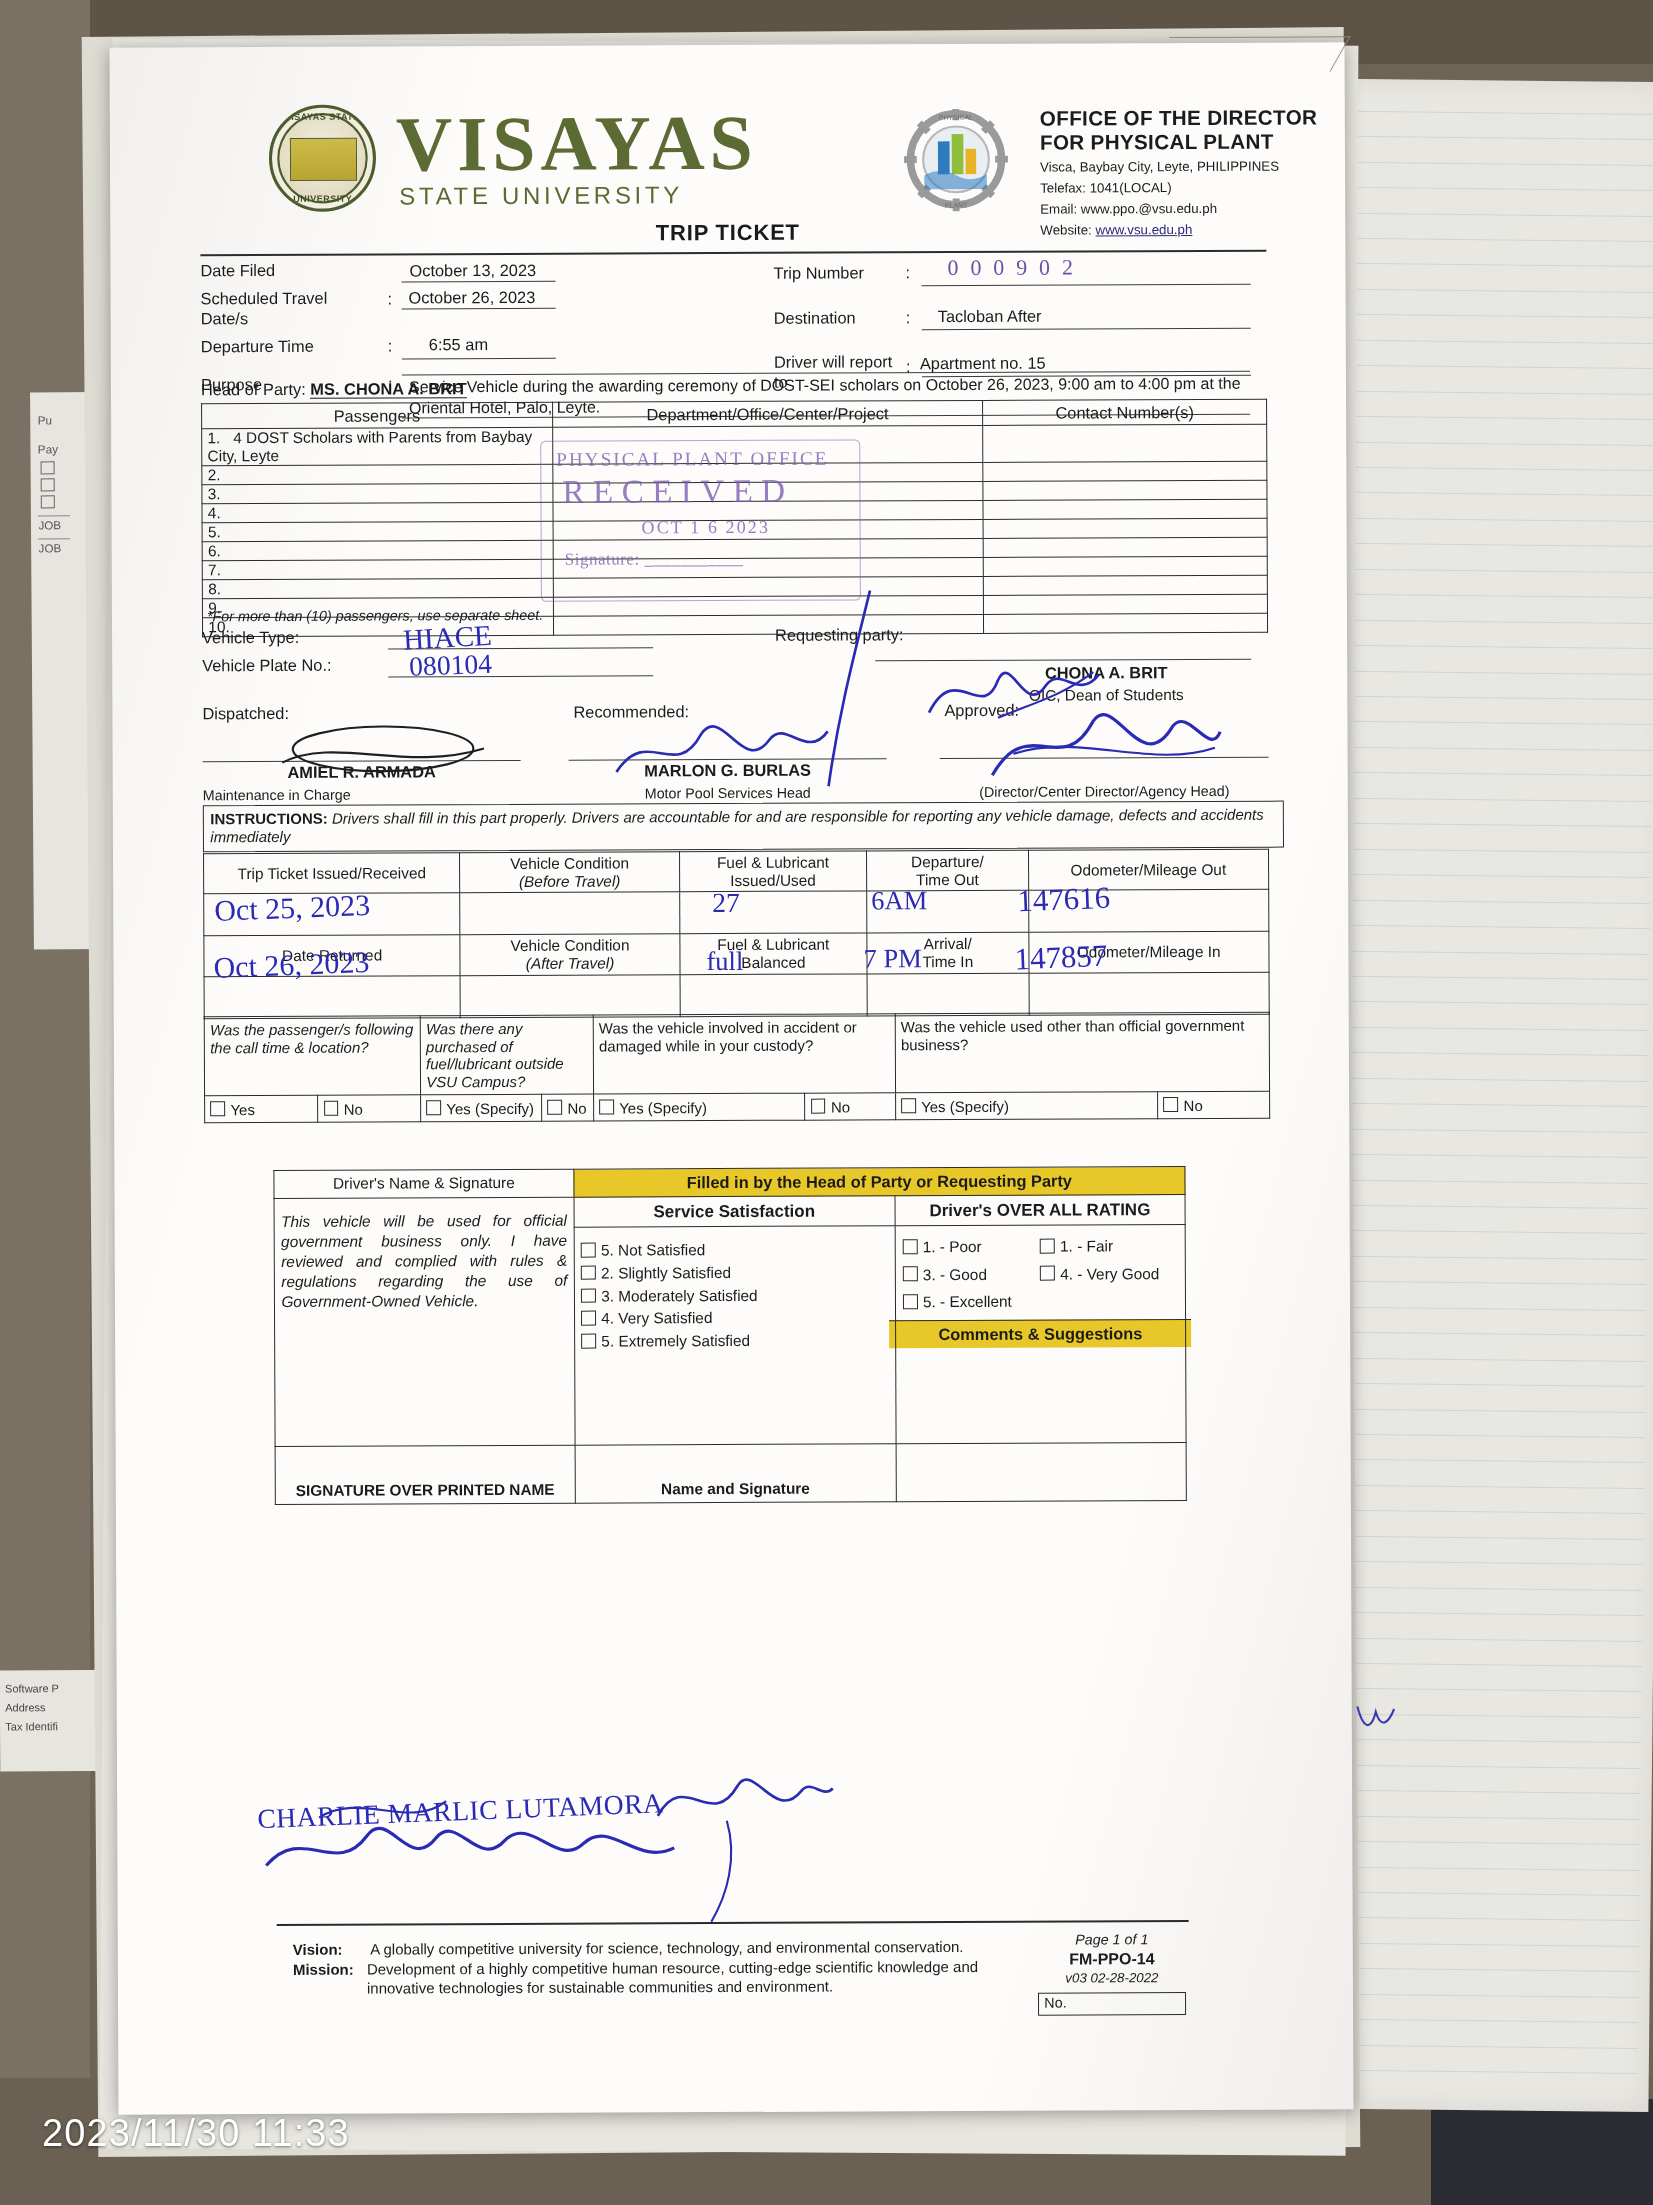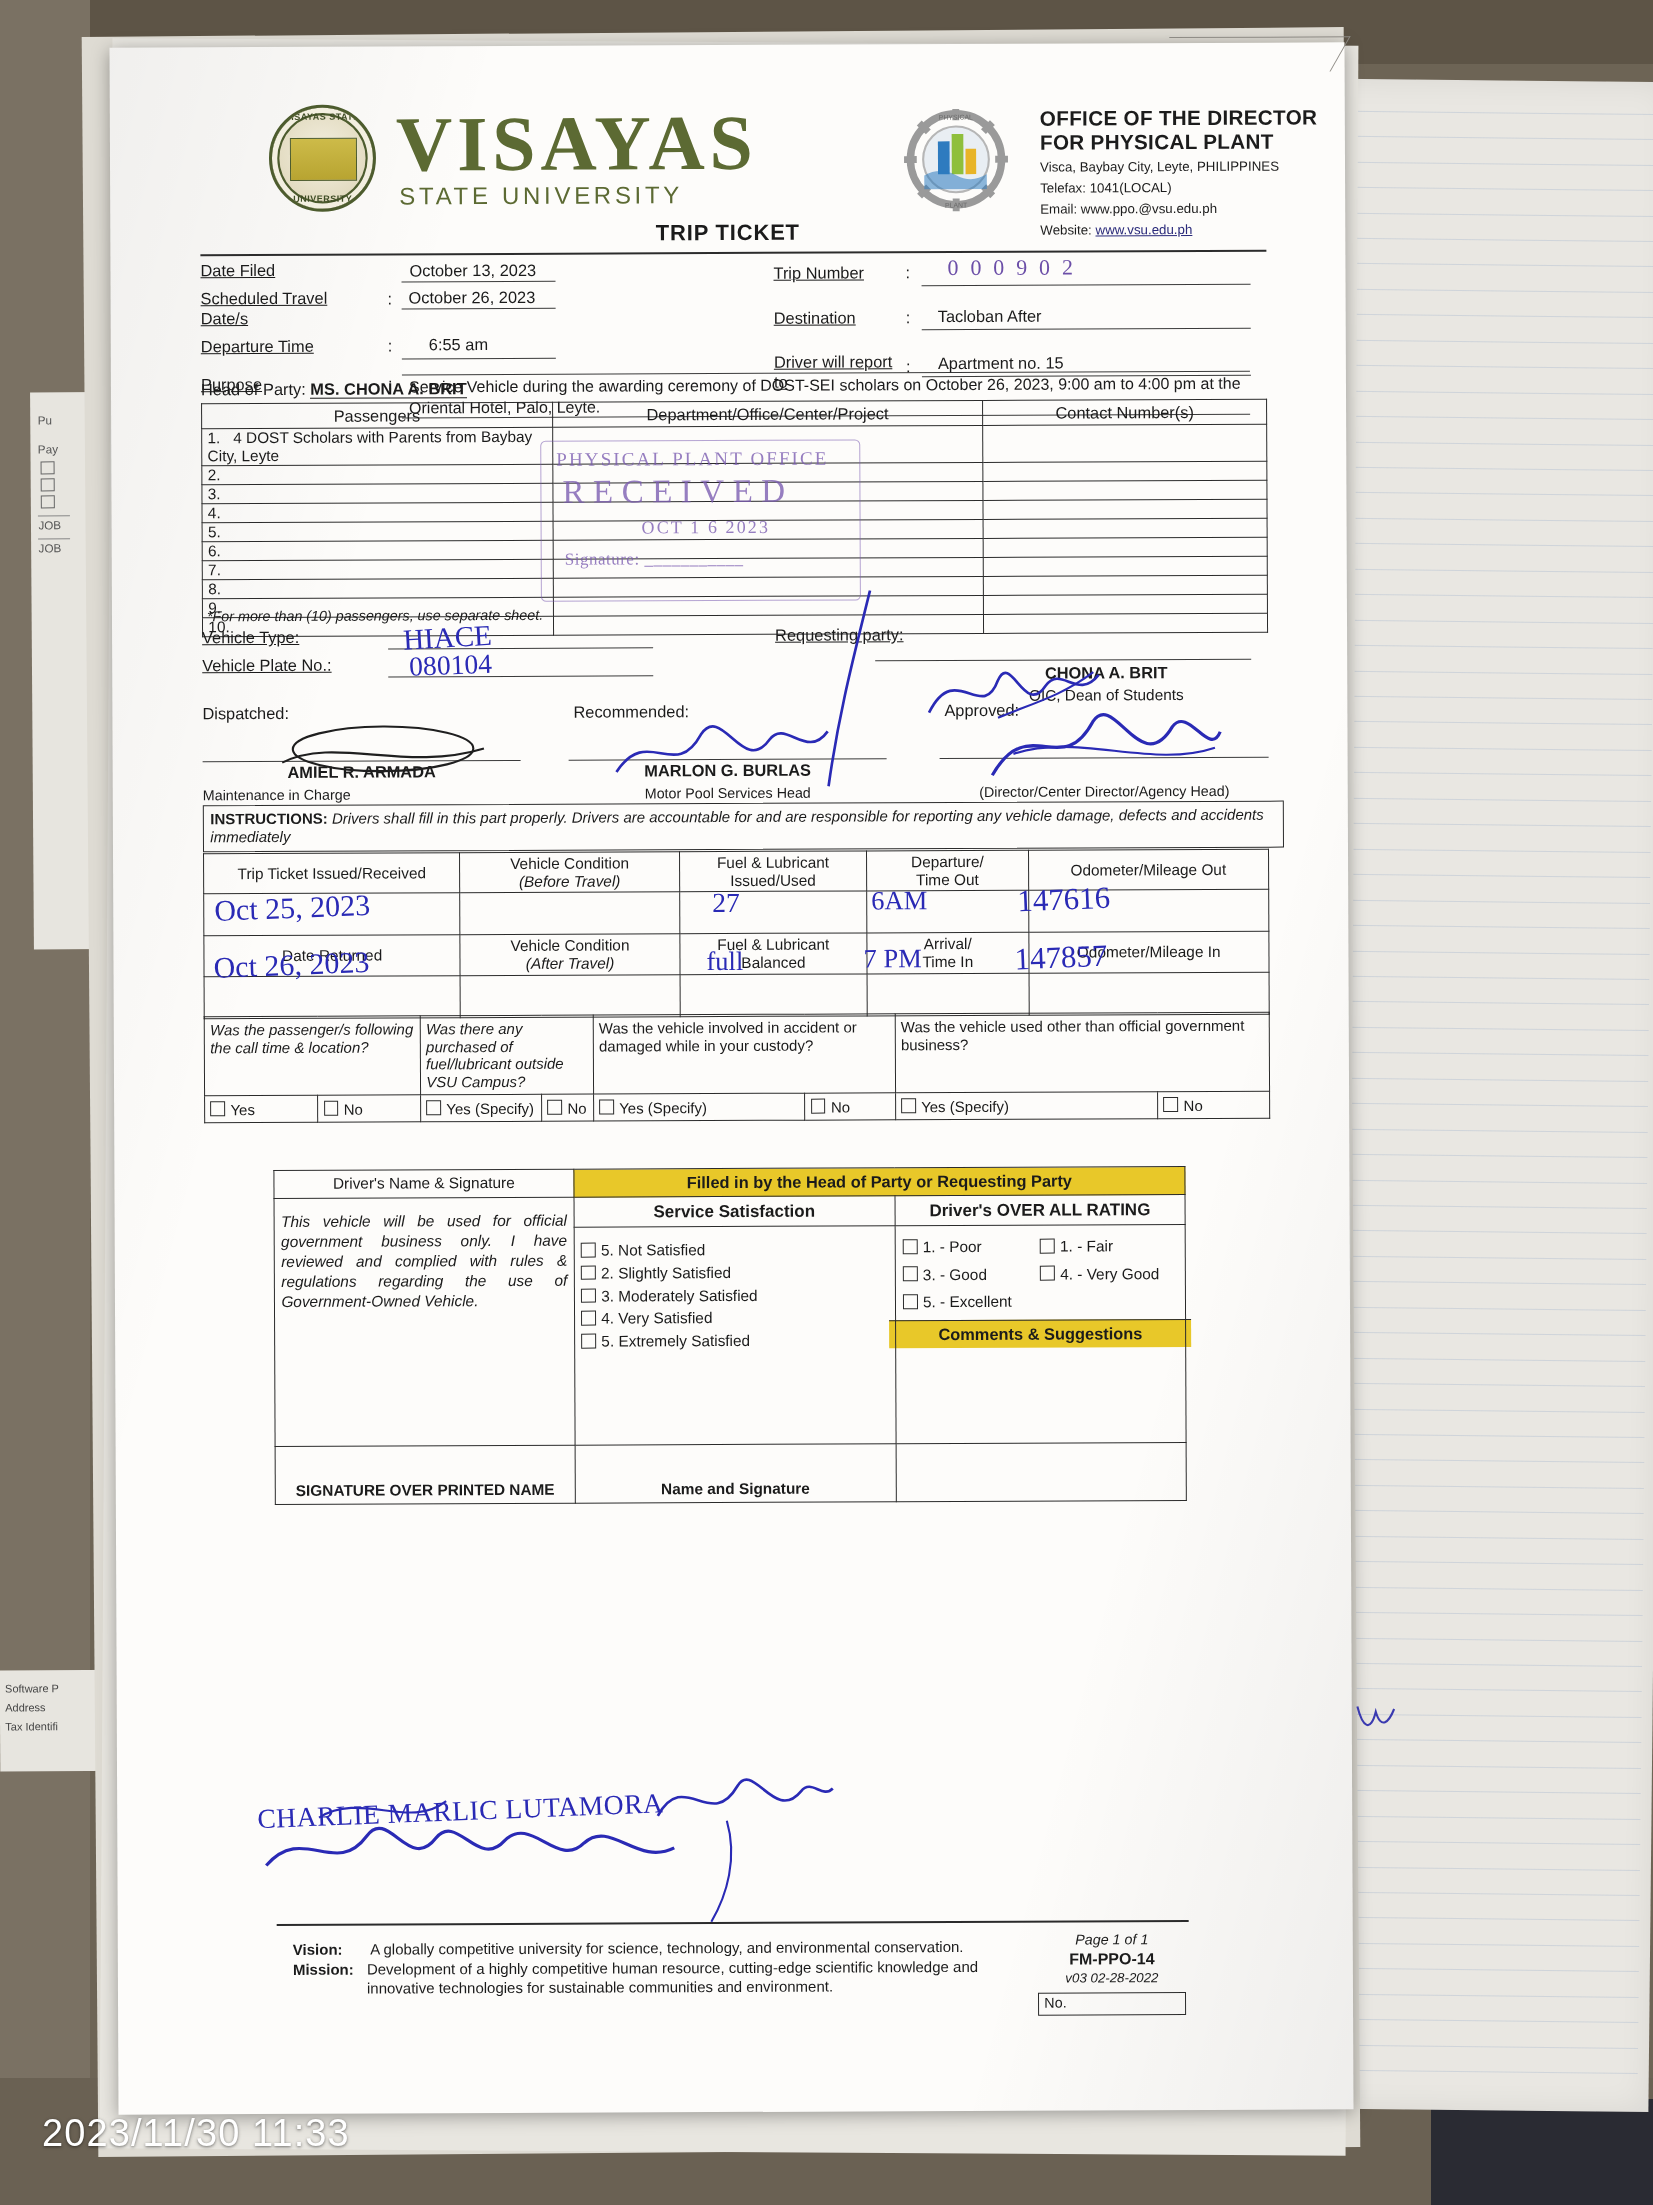--- a/index.html
+++ b/index.html
@@ -89,21 +89,21 @@
   .office-block .l2 u{color:#2a2a7a;}
   .hdr-rule{
     position:absolute;left:0;top:154px;width:1066px;height:2.1px;background:#2c2c2c;margin-left:90px;
   }
   .title{
     position:absolute;left:0;top:175px;width:100%;text-align:center;
     font-size:22px;font-weight:bold;letter-spacing:0.8px;
   }
   
   .fields{position:absolute;left:90px;top:212px;width:1066px;font-size:16.4px;}
-  .lbl{position:absolute;left:0;top:2.1px;text-decoration:underline;}
+  .lbl{position:absolute;left:0;top:2.1px;}
   .colon{position:absolute;top:2.1px;}
   .ln{position:absolute;border-bottom:1.1px solid #3a3a3a;}
   .val{position:absolute;top:0;}
   .purple{color:#6c4fa8;}
   
   .headparty{position:absolute;left:90px;top:333px;font-size:16.4px;}
   .headparty b{border-bottom:1.1px solid #1b1b1b;}
   table.psg{
     position:absolute;left:90px;top:356px;width:1066px;border-collapse:collapse;font-size:15.4px;
   }
@@ -365,21 +365,21 @@
     <div class="val purple" style="left:747px;top:-1.1px;font-size:22px;letter-spacing:3.2px;font-family:'Liberation Serif',serif;">0 0 0 9 0 2</div>
 
     <div class="lbl" style="left:573px;top:52px;">Destination</div>
     <div class="colon" style="left:705px;top:52px;">:</div>
     <div class="ln" style="left:721px;top:73px;width:329px;"></div>
     <div class="val" style="left:737px;top:51px;">Tacloban After</div>
 
     <div class="lbl" style="left:573px;top:95px;width:127px;line-height:20px;">Driver will report to</div>
     <div class="colon" style="left:705px;top:101px;">:</div>
     <div class="ln" style="left:721px;top:120px;width:329px;"></div>
-    <div class="val" style="left:737px;top:98px;text-align:center;">Apartment no. 15</div>
+    <div class="val" style="left:719px;top:98px;text-align:center;">Apartment no. 15</div>
   </div>
 
   <div class="headparty">
     <span>Head of Party:</span>
     <b>MS. CHONA A. BRIT</b>
   </div>
 
   <table class="psg">
     <tbody>
         <tr>

